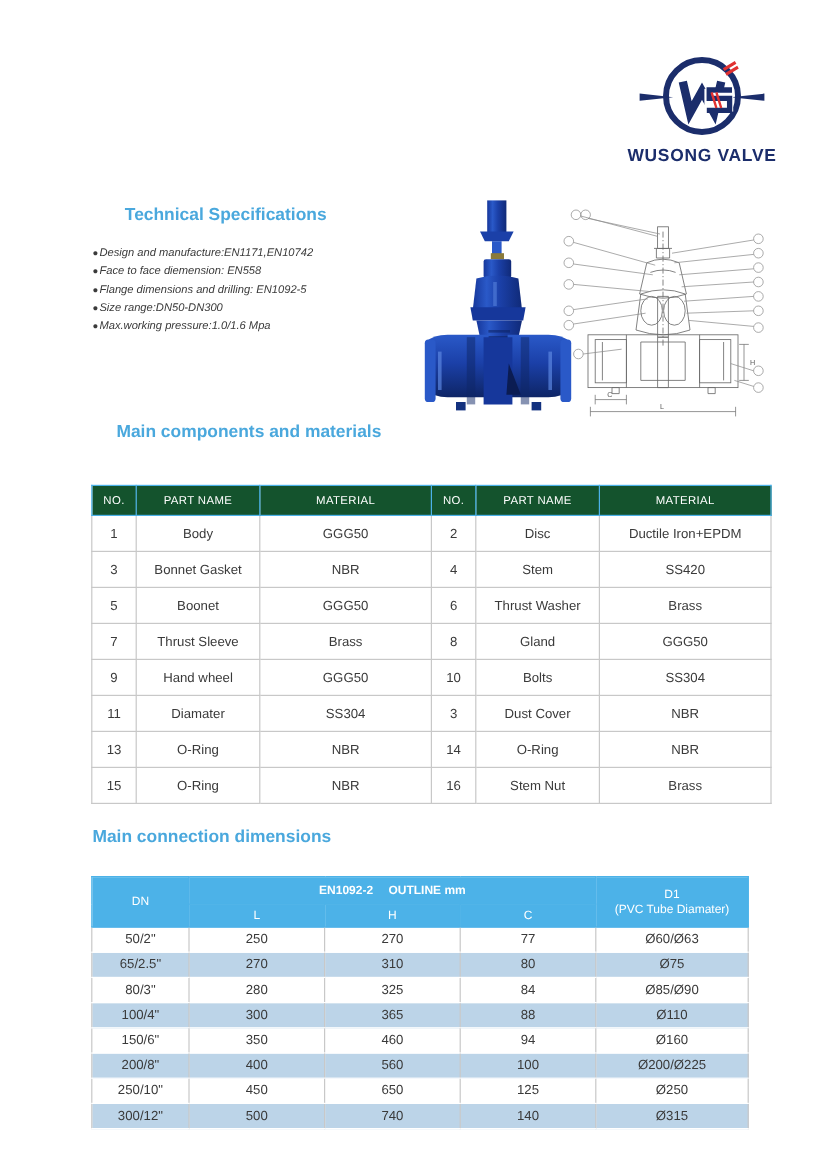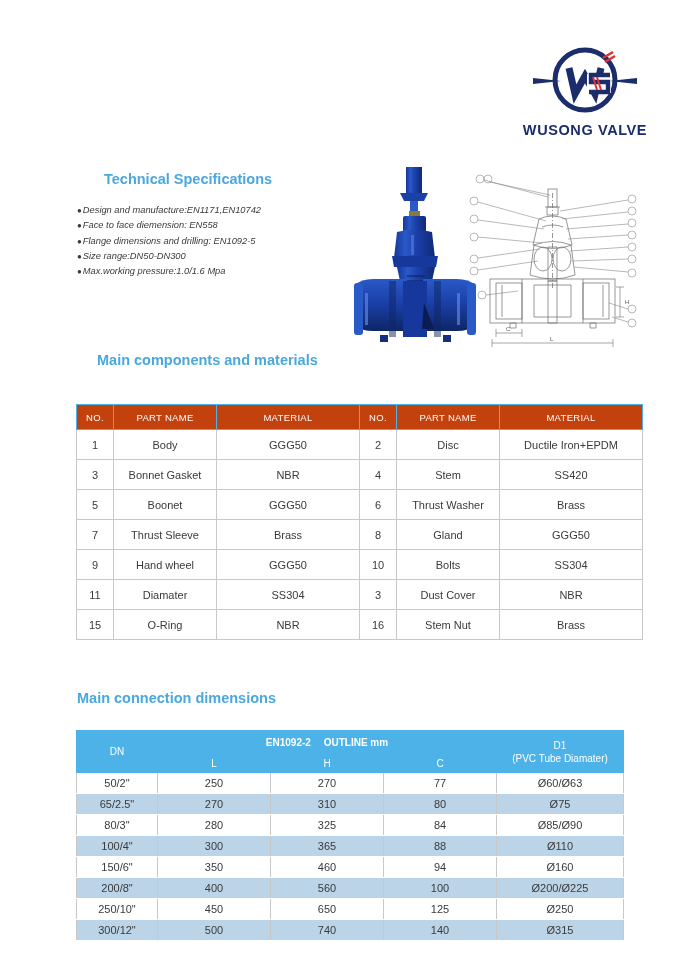--- a/index.html
+++ b/index.html
@@ -133,21 +133,21 @@
     position: absolute;
     table-layout: fixed;
   }
   table td, table th {
     border: 1px solid #c8c8c8;
     text-align: center;
     font-weight: normal;
     color: #3a3a3a;
   }
   .thead-cell {
-    background: #c2410c;
+    background: #14532d;
     color: #ffffff !important;
     border-color: #4cb2e8 !important;
     font-size: 9.5px;
     letter-spacing: 0.3px;
     height: 22px;
   }
 
   
   #components-table {
     left: 76px;
@@ -437,20 +437,28 @@
     </tr>
     <tr>
       <td>11</td>
       <td>Diamater</td>
       <td>SS304</td>
       <td>3</td>
       <td>Dust Cover</td>
       <td>NBR</td>
     </tr>
     <tr>
+      <td>13</td>
+      <td>O-Ring</td>
+      <td>NBR</td>
+      <td>14</td>
+      <td>O-Ring</td>
+      <td>NBR</td>
+    </tr>
+    <tr>
       <td>15</td>
       <td>O-Ring</td>
       <td>NBR</td>
       <td>16</td>
       <td>Stem Nut</td>
       <td>Brass</td>
     </tr>
   </tbody>
 </table>
 

